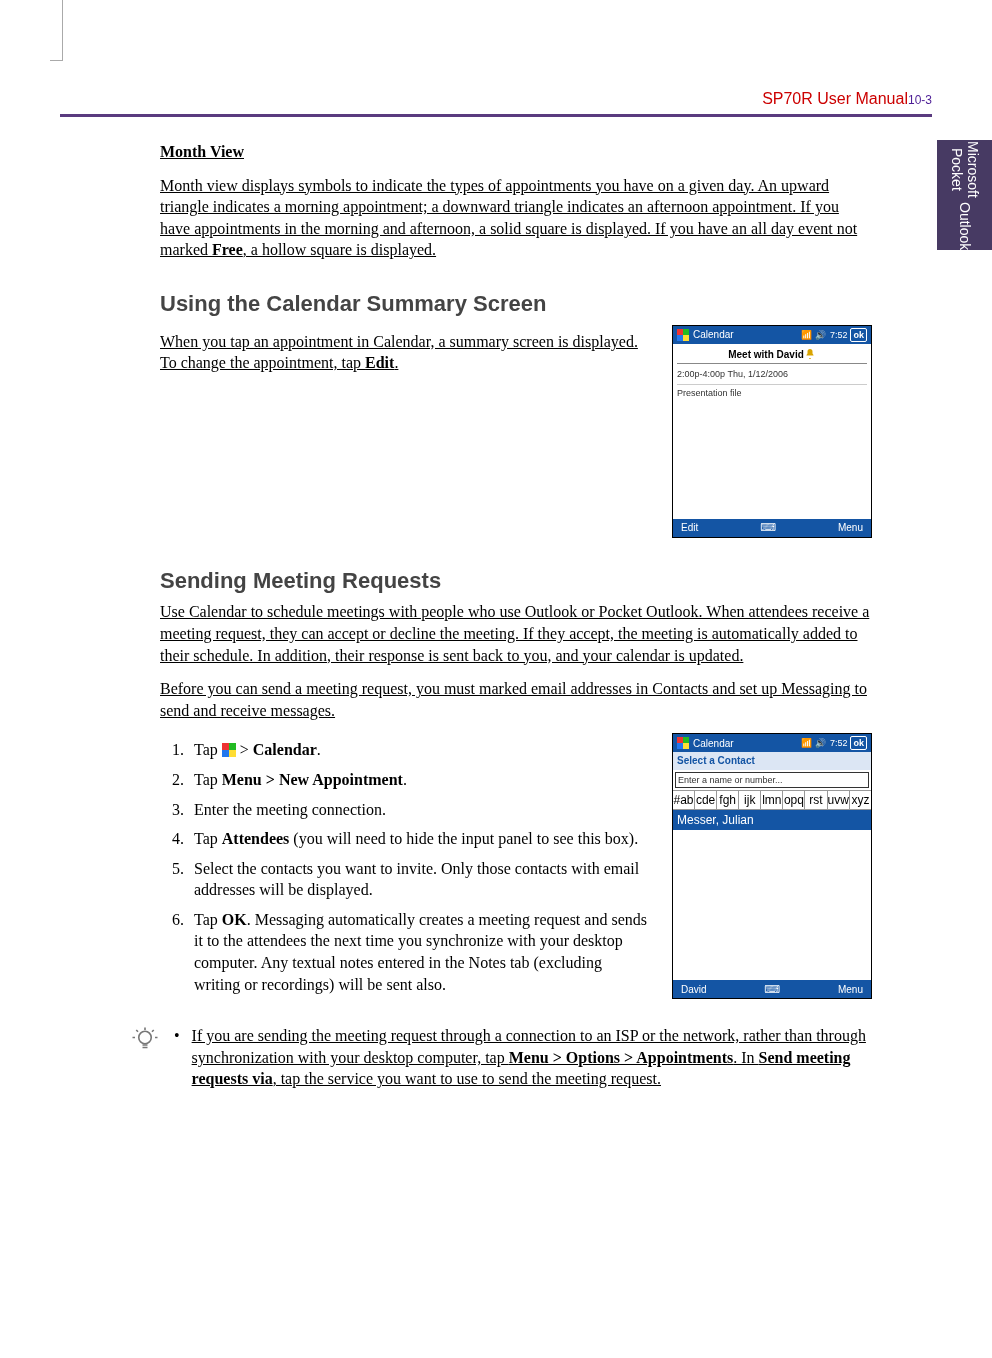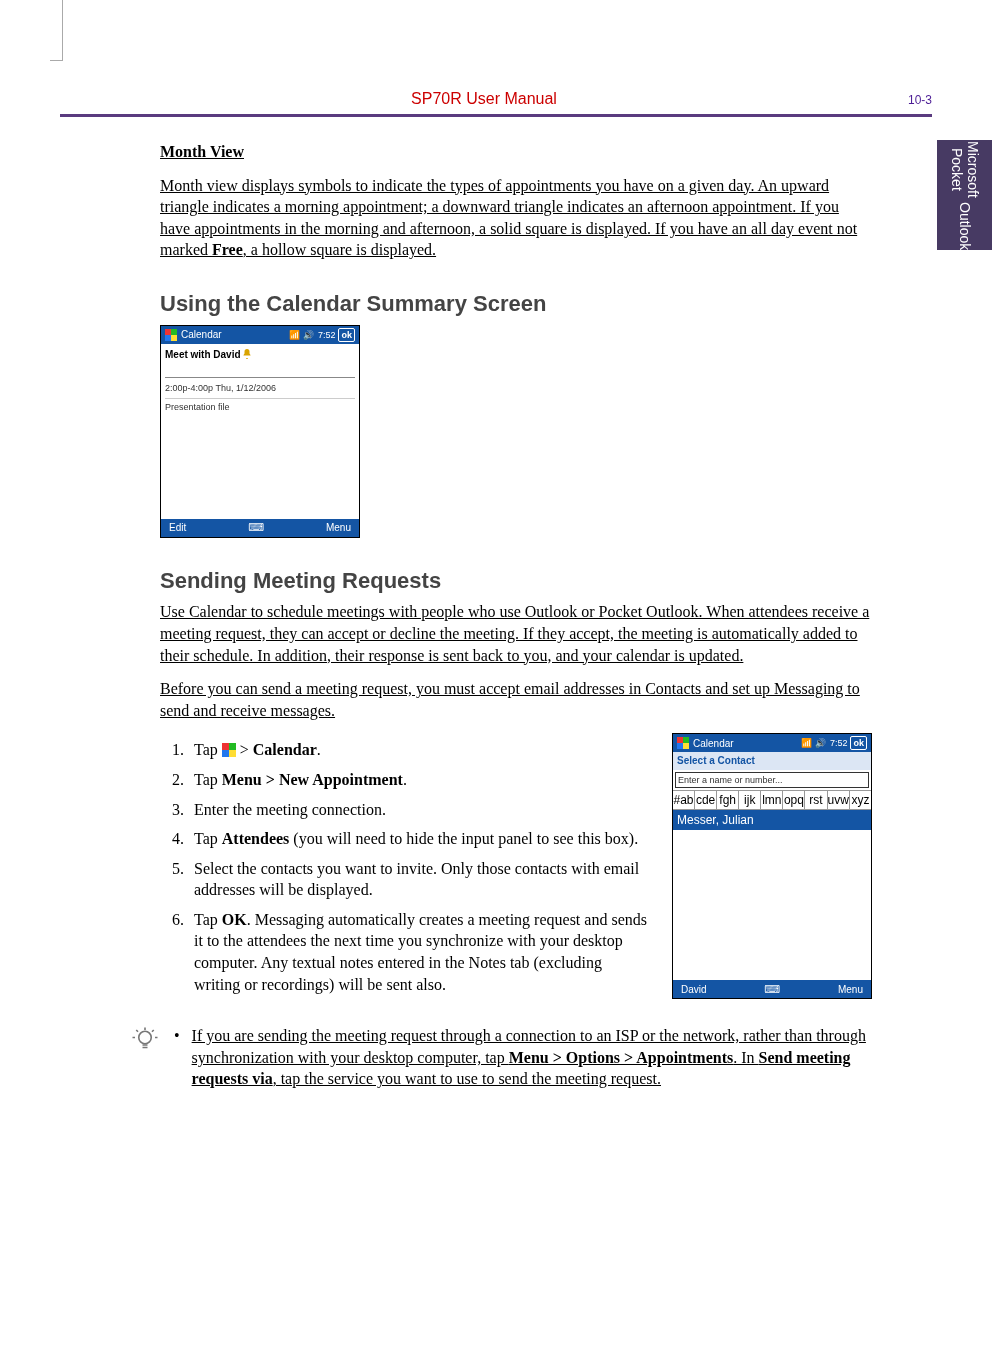--- a/index.html
+++ b/index.html
@@ -21,21 +21,21 @@
     position: absolute;
     top: 0;
     left: 50px;
     width: 12px;
     height: 60px;
     border-right: 1px solid #aaa;
     border-bottom: 1px solid #aaa;
   }
   .header {
     display: flex;
-    justify-content: space-between;
+    justify-content: flex-end;
     align-items: baseline;
     margin-top: 50px;
     padding-bottom: 6px;
     border-bottom: 3px solid #5a3b7f;
   }
   .header-title {
     color: #c00;
     font-family: Arial, Helvetica, sans-serif;
     font-size: 16px;
   }
@@ -118,25 +118,25 @@
     font-weight: bold;
   }
   .ss-body {
     min-height: 175px;
     padding: 4px;
     box-sizing: border-box;
     color: #000;
   }
   .ss-subject-row {
     display: flex;
-    justify-content: flex-start;
+    justify-content: center;
     align-items: center;
     font-weight: bold;
     border-bottom: 1px solid #888;
-    padding-bottom: 16px;
+    padding-bottom: 2px;
   }
   .bell {
     width: 12px; height: 12px;
     color: #d9a400;
   }
   .ss-time { font-size: 9px; margin: 4px 0; color:#333; }
   .ss-note { border-top: 1px solid #ccc; padding-top: 2px; font-size: 9px; color:#333; }
   .ss-bottombar {
     background: #1455a4;
     color: #fff;
@@ -245,20 +245,25 @@
     <p>
       <span class="bold">Month View</span>
     </p>
     <p>
       <span>Month view displays symbols to indicate the types of appointments you have on a given day. An upward triangle indicates a morning appointment; a downward triangle indicates an afternoon appointment. If you have appointments in the morning and afternoon, a solid square is displayed. If you have an all day event not marked </span><span class="bold">Free</span><span>, a hollow square is displayed.</span>
     </p>
 
     <h3 class="section-title">Using the Calendar Summary Screen</h3>
 
     <div class="row">
+      <div class="text-col">
+        <p>
+          <span>When you tap an appointment in Calendar, a summary screen is displayed. To change the appointment, tap </span><span class="bold">Edit</span><span>.</span>
+        </p>
+      </div>
 
       <div class="screenshot">
         <div class="ss-titlebar">
           <span class="left">
             <span class="win-flag"></span>
             <span>Calendar</span>
           </span>
           <span class="right">
             <span>📶</span>
             <span>🔊</span>
@@ -279,21 +284,21 @@
         <div class="ss-bottombar">
           <span>Edit</span>
           <span class="kb-icon">⌨</span>
           <span>Menu</span>
         </div>
       </div>
     </div>
 
     <h3 class="section-title">Sending Meeting Requests</h3>
     <p>Use Calendar to schedule meetings with people who use Outlook or Pocket Outlook. When attendees receive a meeting request, they can accept or decline the meeting. If they accept, the meeting is automatically added to their schedule. In addition, their response is sent back to you, and your calendar is updated.</p>
-    <p>Before you can send a meeting request, you must accept email addresses in Contacts and set up Messaging to send and receive messages.</p>
+    <p>Before you can send a meeting request, you must marked email addresses in Contacts and set up Messaging to send and receive messages.</p>
 
     <div class="row">
       <div class="text-col">
         <ol class="steps">
           <li>
             <span>Tap </span><span class="win-flag inline-icon"></span><span> &gt; </span><span class="bold">Calendar</span><span>.</span>
           </li>
           <li>
             <span>Tap </span><span class="bold">Menu &gt; New Appointment</span><span>.</span>
           </li>

